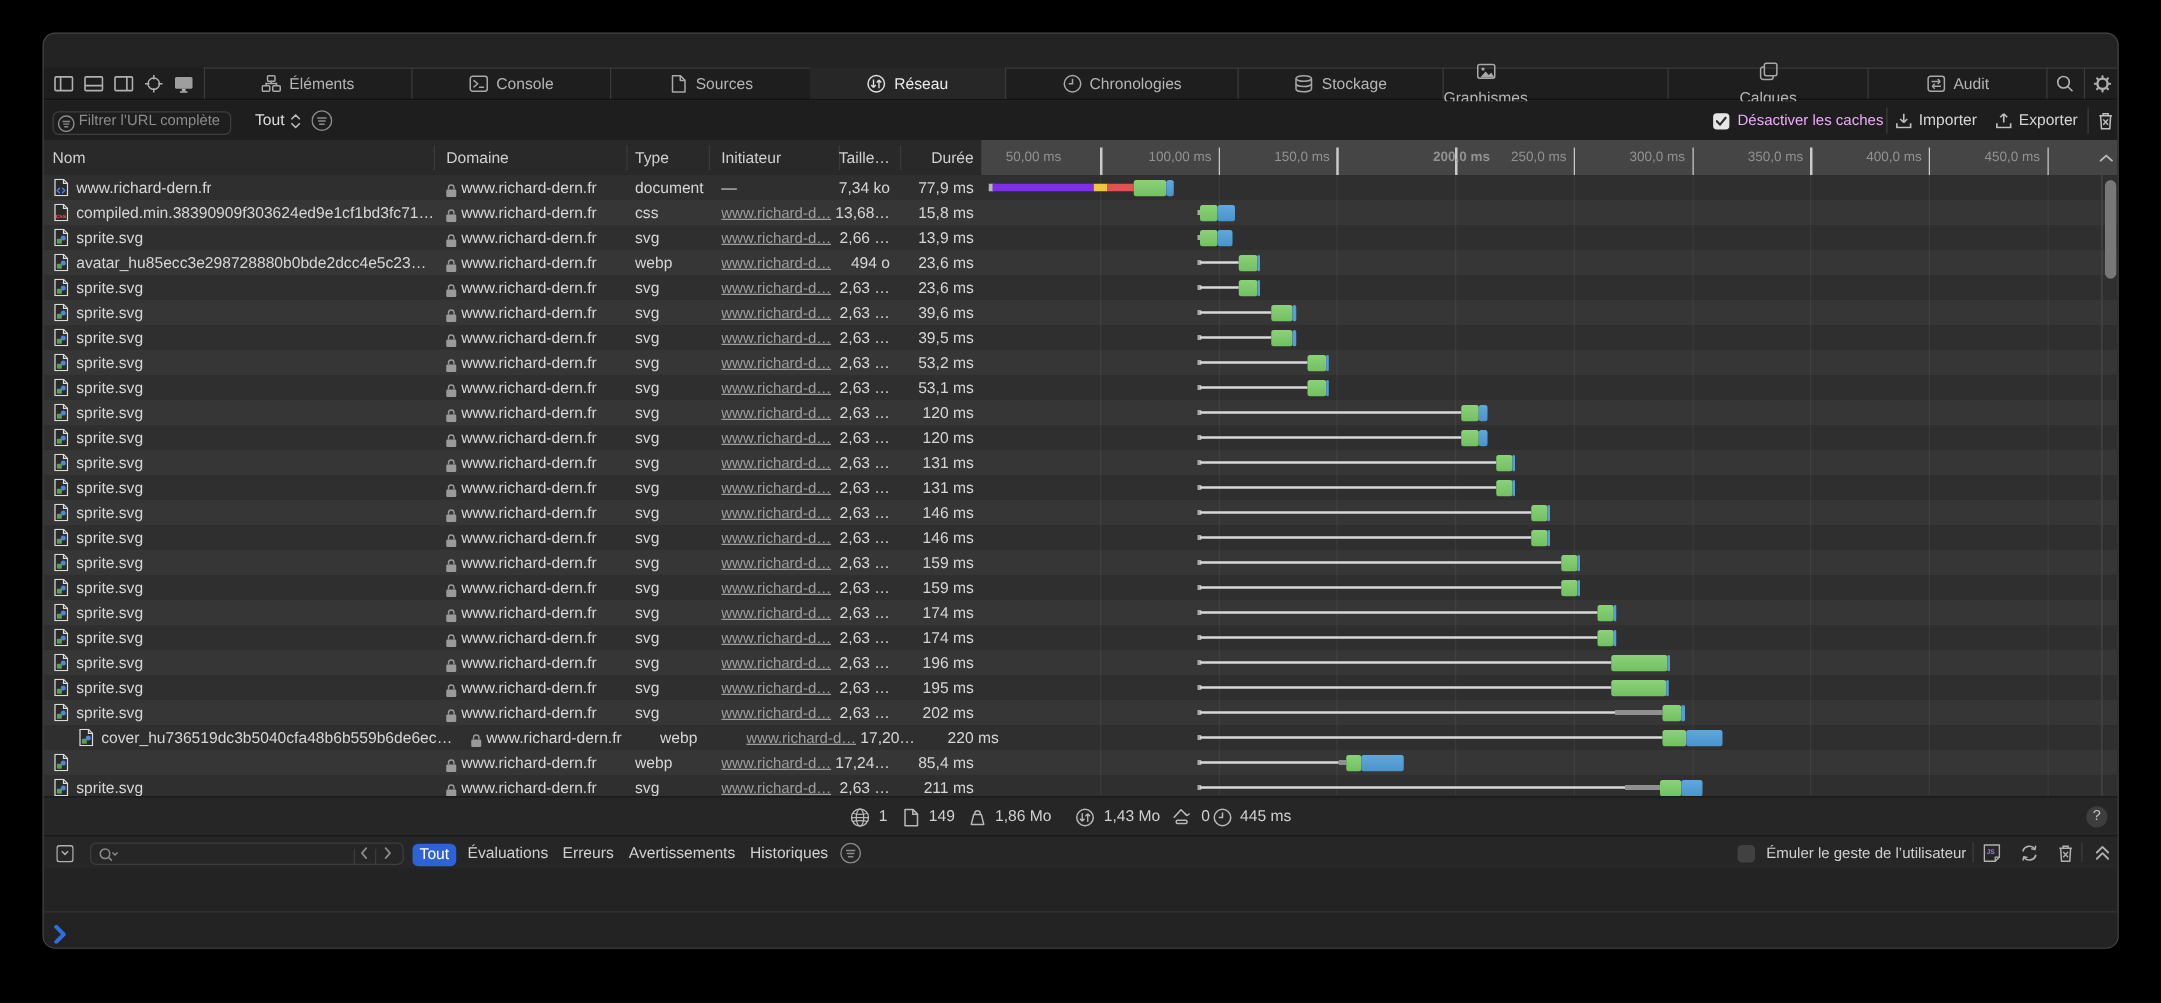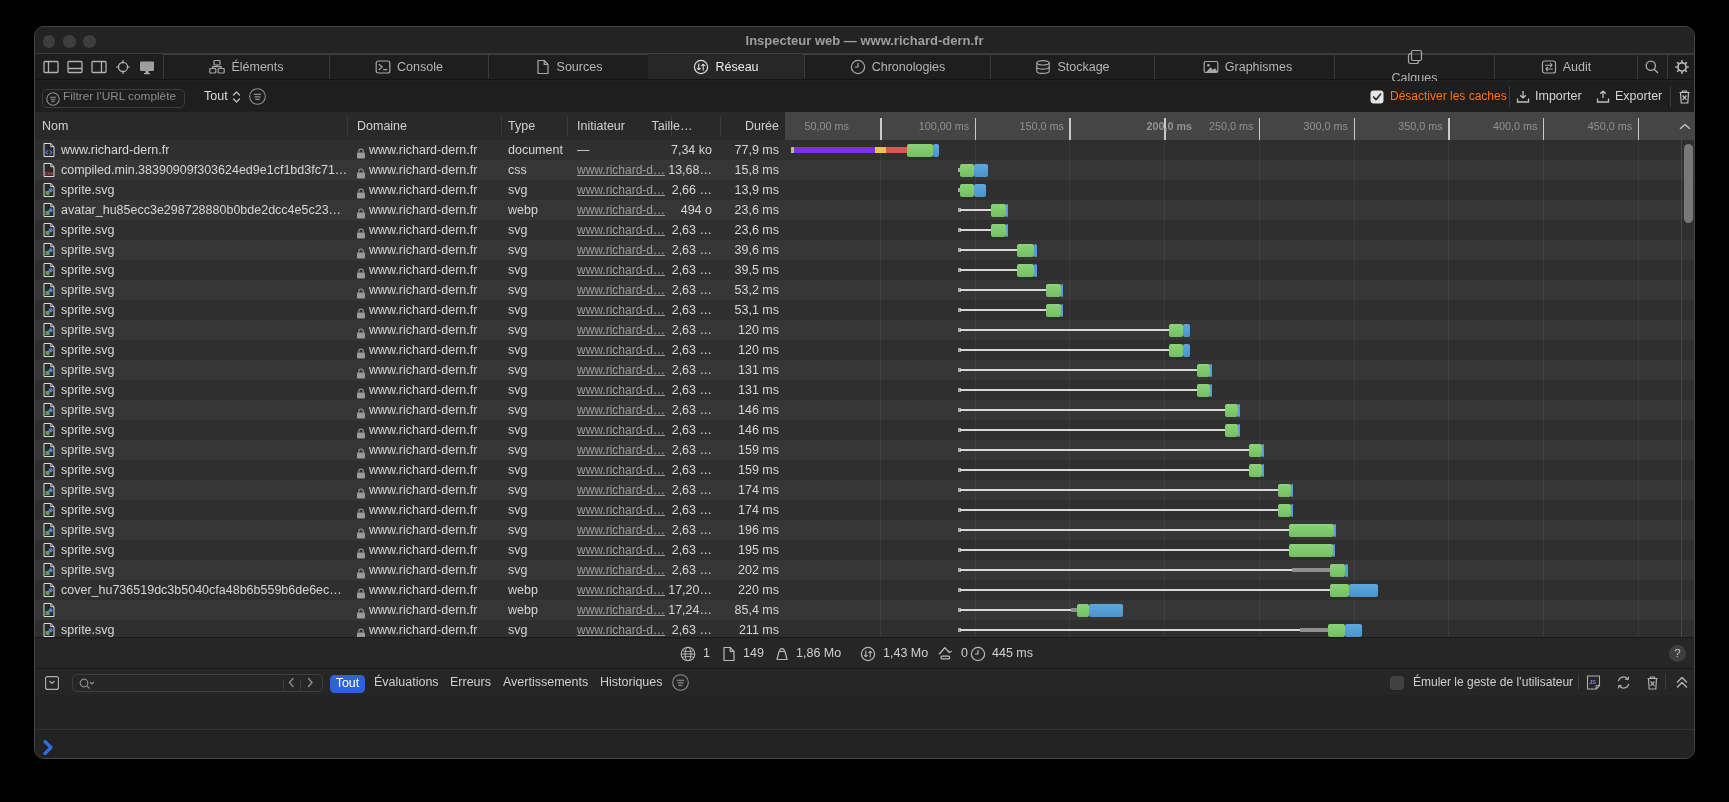--- a/index.html
+++ b/index.html
@@ -67,26 +67,20 @@
 #consolebar { position:absolute; left:0; top:641px; width:100%; height:27px; background:#262626; border-top:1px solid #191919; }
 .cb { position:absolute; top:0; height:27px; line-height:27px; font-size:12.5px; color:#d0d0d0; white-space:nowrap; }
 #msgarea { position:absolute; left:0; top:668px; width:100%; height:34px; background:#232323; border-top:1px solid #191919; }
 #promptrow { position:absolute; left:0; top:702px; width:100%; height:31px; background:#232323; border-top:1px solid #343434; }
 .pill { position:absolute; left:295px; top:6px; width:35px; height:17.5px; border-radius:4.5px; background:#2e63d8;
   color:#fff; font-size:12.5px; text-align:center; line-height:17.5px; }
 .vdiv { position:absolute; top:5px; bottom:5px; width:1px; background:#3c3c3c; }
 </style></head><body>
 <div id="win">
 
-<div id="titlebar">
-<div class="tl" style="left:7.8px;"></div>
-<div class="tl" style="left:28.099999999999998px;"></div>
-<div class="tl" style="left:48.4px;"></div>
-<div id="title">Inspecteur web — www.richard-dern.fr</div>
-</div>
 <div id="tabbar">
 <div class="tabtop" style="left:128px;width:485px;"></div>
 <div class="tabtop" style="left:769px;width:892px;"></div>
 <div class="tabdiv" style="left:128px;"></div>
 <div class="tabdiv" style="left:294px;"></div>
 <div class="tabdiv" style="left:453px;"></div>
 <div class="tabdiv" style="left:613px;"></div>
 <div class="tabdiv" style="left:769px;"></div>
 <div class="tabdiv" style="left:955px;"></div>
 <div class="tabdiv" style="left:1119px;"></div>
@@ -158,21 +152,21 @@
         <span>Chronologies</span>
       </div>
 <div class="tab" style="left:956px;width:163px;">
         <svg class="abs" style="position:static;flex:none;" width="16" height="16" viewBox="0 0 16 16" fill="none">
           <ellipse cx="8" cy="3.8" rx="6.2" ry="2.2" stroke="#a8a8a8" stroke-width="1.2"></ellipse>
           <path d="M1.8 3.8 V12.2 c0 1.2 2.8 2.2 6.2 2.2 s6.2 -1 6.2 -2.2 V3.8" stroke="#a8a8a8" stroke-width="1.2"></path>
           <path d="M1.8 8 c0 1.2 2.8 2.2 6.2 2.2 s6.2 -1 6.2 -2.2" stroke="#a8a8a8" stroke-width="1.2"></path>
         </svg>
         <span>Stockage</span>
       </div>
-<div class="tab" style="left:1123px;width:179px;">
+<div class="tab" style="left:1064px;width:179px;flex-direction:column;">
         <svg class="abs" style="position:static;flex:none;" width="16" height="16" viewBox="0 0 16 16" fill="none">
           <rect x="1.2" y="2.5" width="13.6" height="11" rx="1.5" stroke="#a8a8a8" stroke-width="1.2"></rect>
           <circle cx="5.4" cy="6.2" r="1.3" fill="#a8a8a8"></circle>
           <path d="M3.2 13 L7.5 8.2 L10 11 L12 9 L14.5 13 Z" fill="#a8a8a8"></path>
         </svg>
         <span>Graphismes</span>
       </div>
 <div class="tab" style="left:1300px;width:159px;flex-direction:column;">
         <svg class="abs" style="position:static;flex:none;" width="16" height="16" viewBox="0 0 16 16" fill="none">
           <rect x="4.5" y="1.5" width="10" height="10" rx="1.5" stroke="#a8a8a8" stroke-width="1.2"></rect>
@@ -221,21 +215,21 @@
 <svg class="abs" style="left:214px;top:7px;" width="17" height="17" viewBox="0 0 17 17" fill="none">
         <circle cx="8.5" cy="8.5" r="7.8" stroke="#8c8c8c" stroke-width="1.1"></circle>
         <line x1="4.8" y1="6.3" x2="12.2" y2="6.3" stroke="#8c8c8c" stroke-width="1.2"></line>
         <line x1="5.5" y1="8.8" x2="11.5" y2="8.8" stroke="#8c8c8c" stroke-width="1.2"></line>
         <line x1="6.3" y1="11.3" x2="10.7" y2="11.3" stroke="#8c8c8c" stroke-width="1.2"></line>
       </svg>
 <svg class="abs" style="left:1335px;top:8.5px;" width="14" height="14" viewBox="0 0 14 14" fill="none">
         <rect x="0.5" y="0.5" width="13" height="13" rx="3" fill="#e6e6e6"></rect>
         <path d="M3.5 7 L6 9.7 L10.5 4.2" stroke="#2b2b2b" stroke-width="1.7" fill="none" stroke-linecap="round" stroke-linejoin="round"></path>
       </svg>
-<div class="abs lbl" style="left:1355px;top:0;height:31px;line-height:31px;font-size:12px;color:#f97316;">Désactiver les caches</div>
+<div class="abs lbl" style="left:1355px;top:0;height:31px;line-height:31px;font-size:12px;color:#f0abfc;">Désactiver les caches</div>
 <div class="vdiv" style="left:1474px;"></div>
 <svg class="abs" style="left:1481px;top:9px;" width="14" height="13" viewBox="0 0 14 13" fill="none">
         <path d="M7 1 V8 M7 8 L4.2 5.2 M7 8 L9.8 5.2" stroke="#c0c0c0" stroke-width="1.3"></path>
         <path d="M1.5 8.5 V12 H12.5 V8.5" stroke="#c0c0c0" stroke-width="1.3"></path>
       </svg>
 <div class="abs lbl" style="left:1500px;top:0;height:31px;line-height:31px;font-size:12.5px;color:#d6d6d6;">Importer</div>
 <svg class="abs" style="left:1561px;top:9px;" width="14" height="13" viewBox="0 0 14 13" fill="none">
         <path d="M7 8 V1 M7 1 L4.2 3.8 M7 1 L9.8 3.8" stroke="#c0c0c0" stroke-width="1.3"></path>
         <path d="M1.5 8.5 V12 H12.5 V8.5" stroke="#c0c0c0" stroke-width="1.3"></path>
       </svg>
@@ -251,21 +245,21 @@
 <div id="tlhead"></div>
 <div class="coldiv" style="left:312px;"></div>
 <div class="coldiv" style="left:466px;"></div>
 <div class="coldiv" style="left:532px;"></div>
 <div class="coldiv" style="left:636px;"></div>
 <div class="coldiv" style="left:685px;"></div>
 <div class="hlbl" style="left:7px;">Nom</div>
 <div class="hlbl" style="left:322px;">Domaine</div>
 <div class="hlbl" style="left:473px;">Type</div>
 <div class="hlbl" style="left:542px;">Initiateur</div>
-<div class="hlbl" style="left:597px;width:80px;text-align:center;">Taille…</div>
+<div class="hlbl" style="left:597px;width:80px;text-align:right;">Taille…</div>
 <div class="hlbl" style="left:664px;width:80px;text-align:right;">Durée</div>
 <div class="tick" style="left:845px;"></div>
 <div class="tlbl" style="left:714px;width:100px;">50,00 ms</div>
 <div class="tick" style="left:939.7px;"></div>
 <div class="tlbl" style="left:834.2px;width:100px;">100,00 ms</div>
 <div class="tick" style="left:1034.4px;"></div>
 <div class="tlbl" style="left:928.9000000000001px;width:100px;">150,0 ms</div>
 <div class="tick" style="left:1129.1px;"></div>
 <div class="tlbl" style="left:1057px;width:100px;font-weight:bold;">200,0 ms</div>
 <div class="tick" style="left:1223.8px;"></div>
@@ -671,21 +665,21 @@
 <span class="lock"><svg class="abs" style="position:static;" width="10" height="11" viewBox="0 0 10 11" fill="none">
             <rect x="1" y="4.5" width="8" height="6" rx="1" fill="#9a9a9a"></rect>
             <path d="M2.8 4.5 V3.2 a2.2 2.2 0 0 1 4.4 0 V4.5" stroke="#9a9a9a" stroke-width="1.1" fill="none"></path>
           </svg></span>
 <span class="cell dom">www.richard-dern.fr</span>
 <span class="cell typ">svg</span>
 <span class="cell init">www.richard-d…</span>
 <span class="cell siz">2,63 …</span>
 <span class="cell dur">202 ms</span>
 </div>
-<div class="row odd" style="top:440px;">
+<div class="row odd" style="top:440px;margin-left:20px;">
 <span class="ficon"><svg class="abs" style="position:static;" width="12" height="14" viewBox="0 0 12 14" fill="none">
             <path d="M1 0.5 h6.8 L11 3.7 V13.5 H1 Z" stroke="#dcdcdc" stroke-width="1" fill="#2a2a2a" stroke-linejoin="round"></path>
             <path d="M7.8 0.5 V3.7 H11" stroke="#dcdcdc" stroke-width="1" fill="none"></path>
             <rect x="2.5" y="8" width="4" height="4" rx="0.6" fill="#5a9e58"></rect>
             <circle cx="7.6" cy="7.3" r="2" fill="#4f86d8"></circle>
           </svg></span>
 <span class="cell name">cover_hu736519dc3b5040cfa48b6b559b6de6ec_18</span>
 <span class="lock"><svg class="abs" style="position:static;" width="10" height="11" viewBox="0 0 10 11" fill="none">
             <rect x="1" y="4.5" width="8" height="6" rx="1" fill="#9a9a9a"></rect>
             <path d="M2.8 4.5 V3.2 a2.2 2.2 0 0 1 4.4 0 V4.5" stroke="#9a9a9a" stroke-width="1.1" fill="none"></path>

